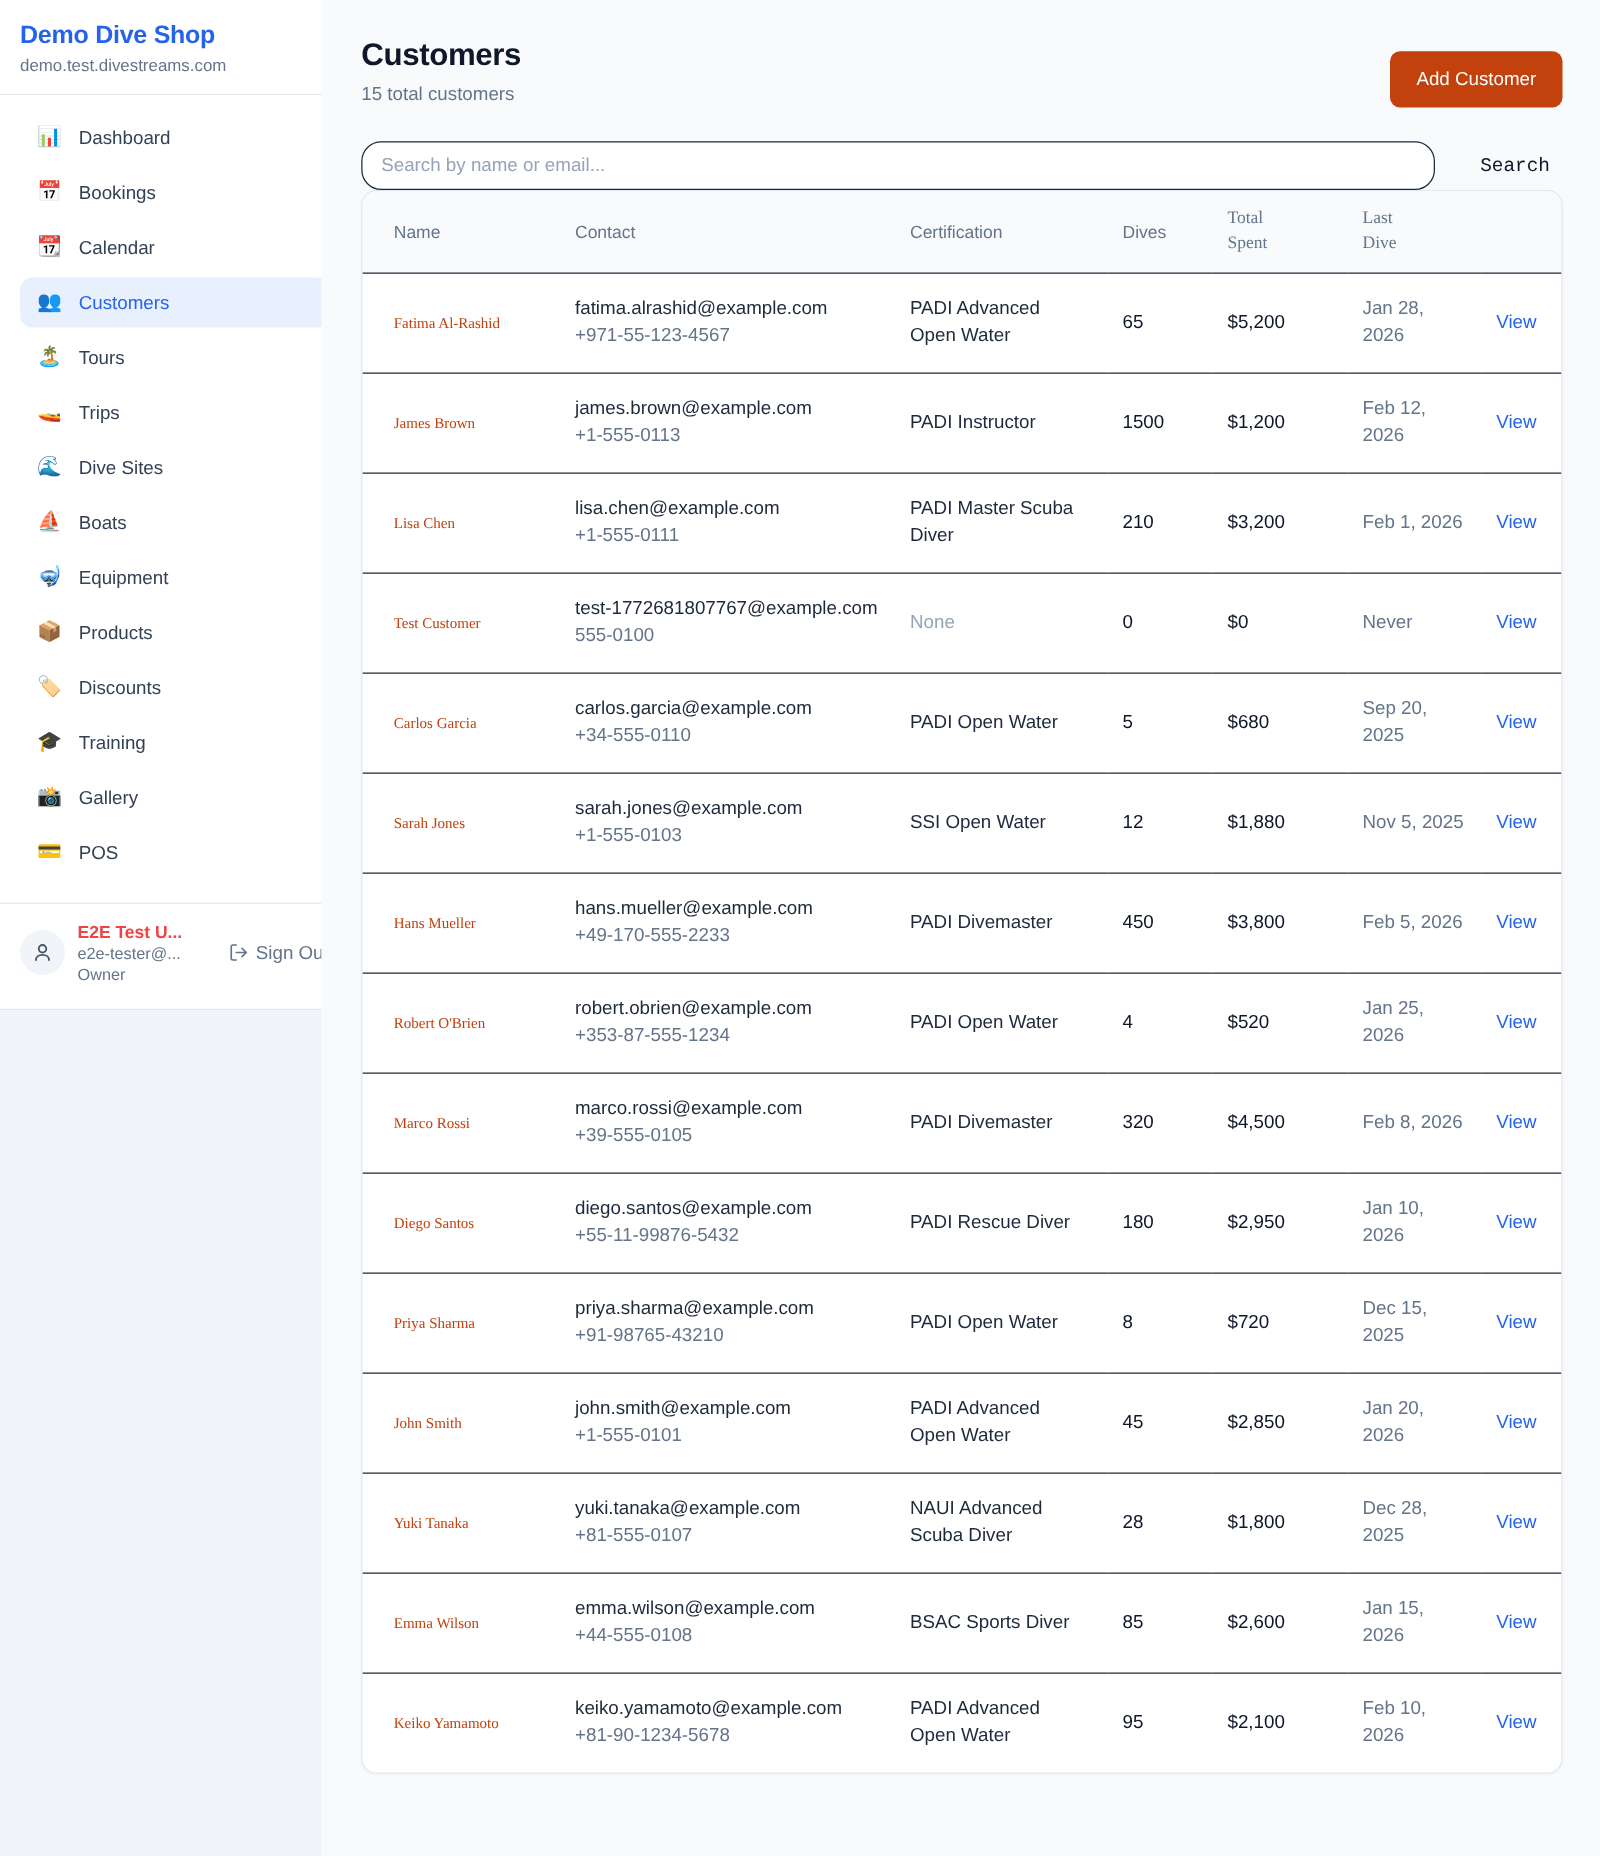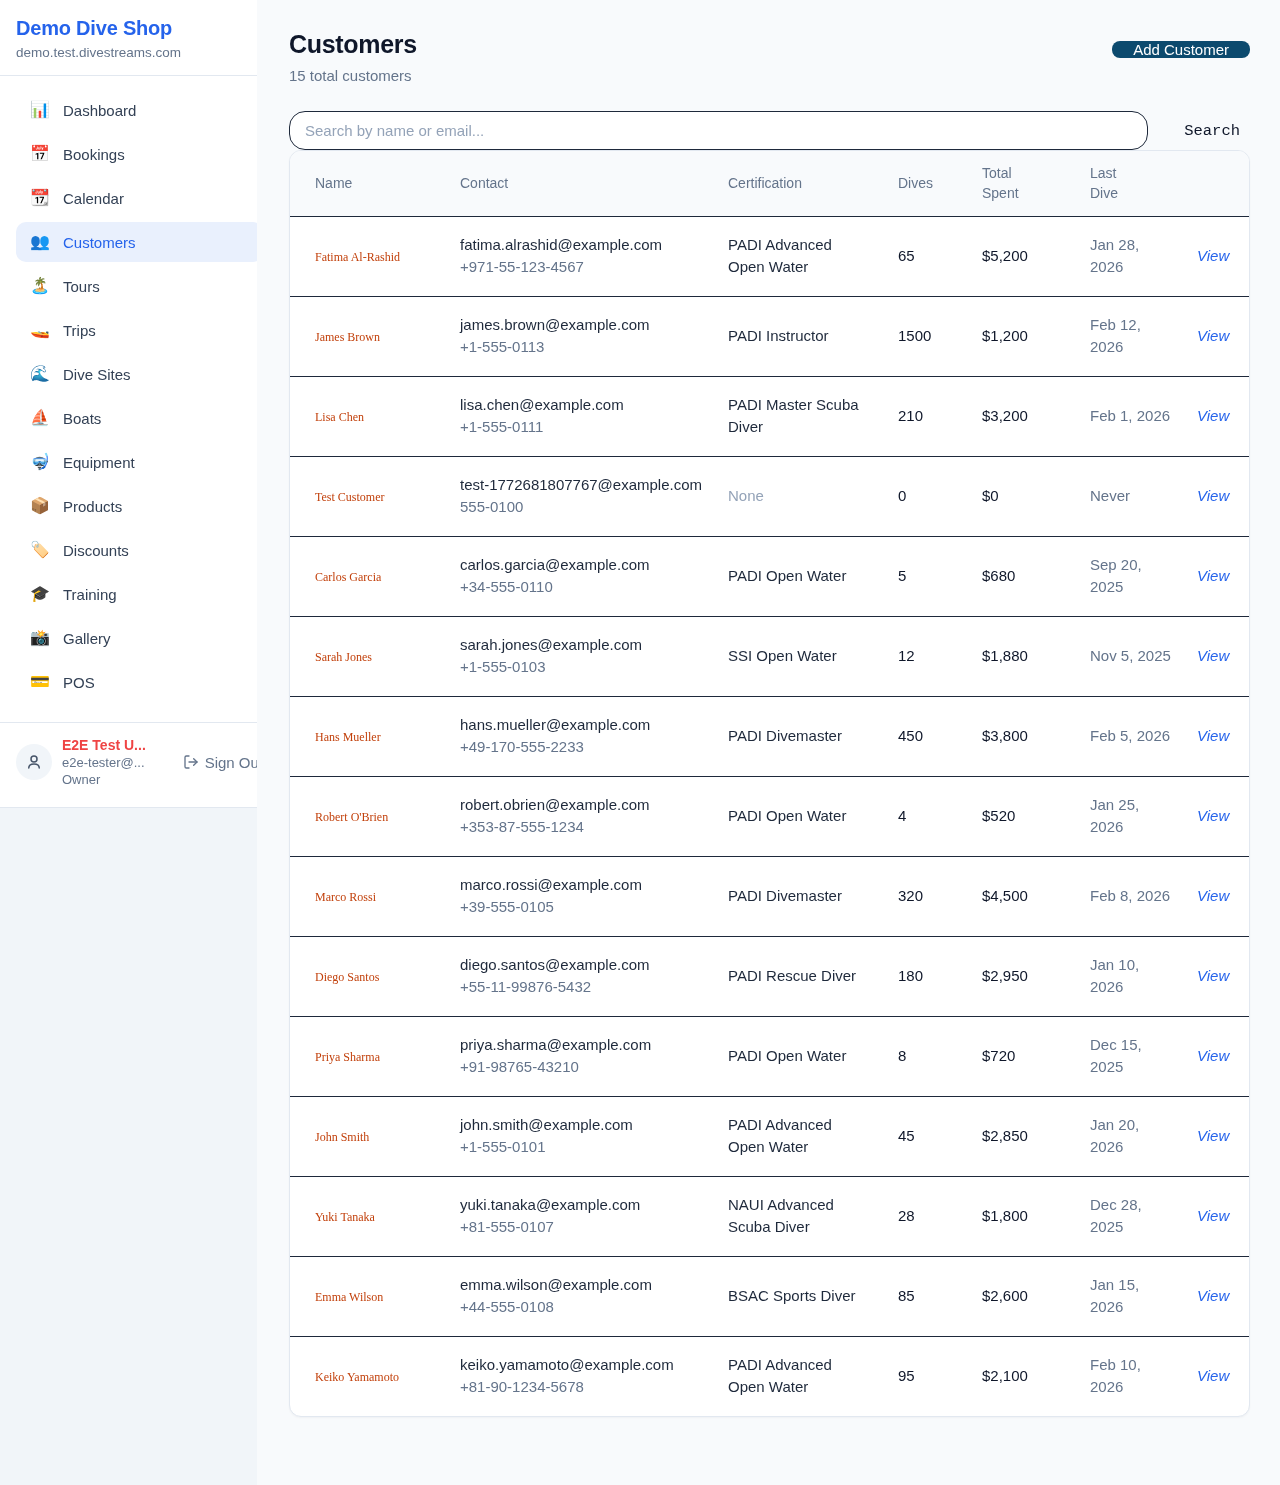--- a/index.html
+++ b/index.html
@@ -62,23 +62,23 @@
   
   .main {
     position:absolute; left:257px; top:0; right:0; bottom:0;
     background:#f8fafc;
     padding:30px 30px 30px 32px;
   }
   .main-header { display:flex; justify-content:space-between; align-items:flex-start; }
   .page-title { font-size:25px; font-weight:700; color:#0f172a; letter-spacing:-0.3px; }
   .page-subtitle { font-size:15px; color:#64748b; margin-top:8px; }
   .btn-primary {
-    background:#0c4a6e; color:#ffffff; border:none; cursor:pointer;
+    background:#c2410c; color:#ffffff; border:none; cursor:pointer;
     font-family:inherit; font-size:15px; font-weight:500;
-    padding:0 21px; border-radius:8px; margin-top:11px;
+    padding:14px 21px; border-radius:8px; margin-top:11px;
   }
 
   .search-row { display:flex; align-items:center; gap:26px; margin-top:27px; }
   .search-input {
     flex:1; height:39px;
     border:1.5px solid #1e293b; border-radius:16px;
     background:#ffffff; padding:16px 15px;
     font-family:inherit; font-size:15px; color:#0f172a;
   }
   .search-input::placeholder { color:#94a3b8; }
@@ -98,41 +98,41 @@
   }
   table { width:100%; border-collapse:collapse; table-layout:fixed; }
   thead th {
     background:#f8fafc;
     text-align:left; font-size:14px; font-weight:500; color:#64748b;
     padding:12px 12px; height:62px; vertical-align:middle;
     border-bottom:1px solid #1e293b;
   }
   thead th.col0 { padding-left:25px; }
   th .th-label { display:inline-block; line-height:1.45; }
-  th.col4 .th-label, th.col5 .th-label { max-width:52px; }
+  th.col4 .th-label, th.col5 .th-label { max-width:52px;font-family:Liberation Serif, serif; }
 
   tbody tr + tr td { border-top:1px solid #1e293b; }
   tbody td {
     padding:17px 12px; vertical-align:middle;
     font-size:15px; line-height:1.5; color:#1e293b;
     overflow-wrap:break-word;
   }
   td.td-name { padding-left:25px; }
   .name-link {
     color:#c2410c; font-size:12px; font-weight:500;
     text-decoration:none; cursor:pointer;
     display:inline-block; max-width:92px; line-height:1.55;font-family:Liberation Serif, serif;
   }
   .email { color:#1e293b; }
   .phone { color:#64748b; }
   .cert  { display:inline-block; max-width:131px; }
   .cert.muted { color:#94a3b8; }
   td.td-dives, td.td-spent { color:#0f172a; }
   td.td-last { color:#64748b; }
-  .view-link { color:#2563eb; font-weight:500; text-decoration:none; cursor:pointer;font-style:italic; }
+  .view-link { color:#2563eb; font-weight:500; text-decoration:none; cursor:pointer; }
 
   svg { display:block; }
 </style>
 </head>
 <body>
 
 <div class="app">
 
   <aside class="sidebar">
     <div class="sidebar-header">

